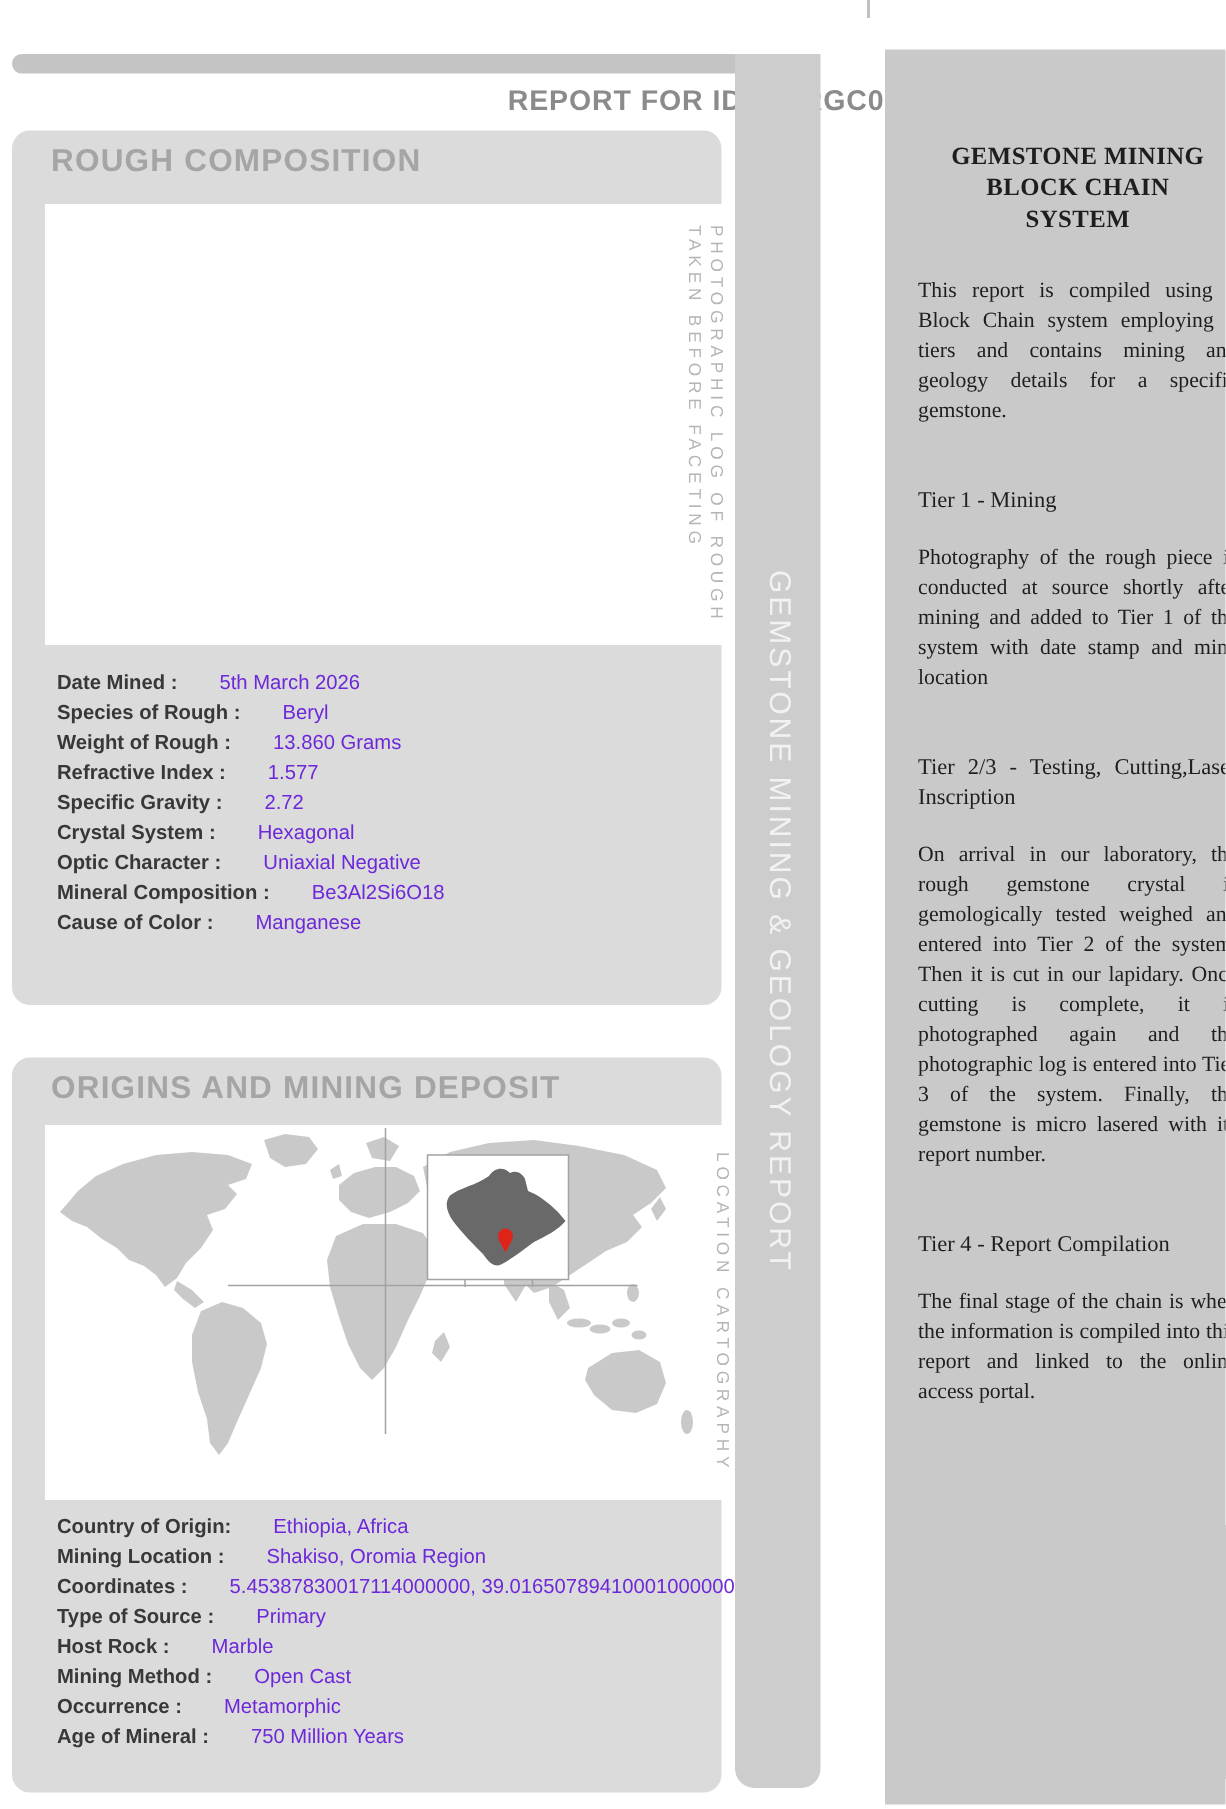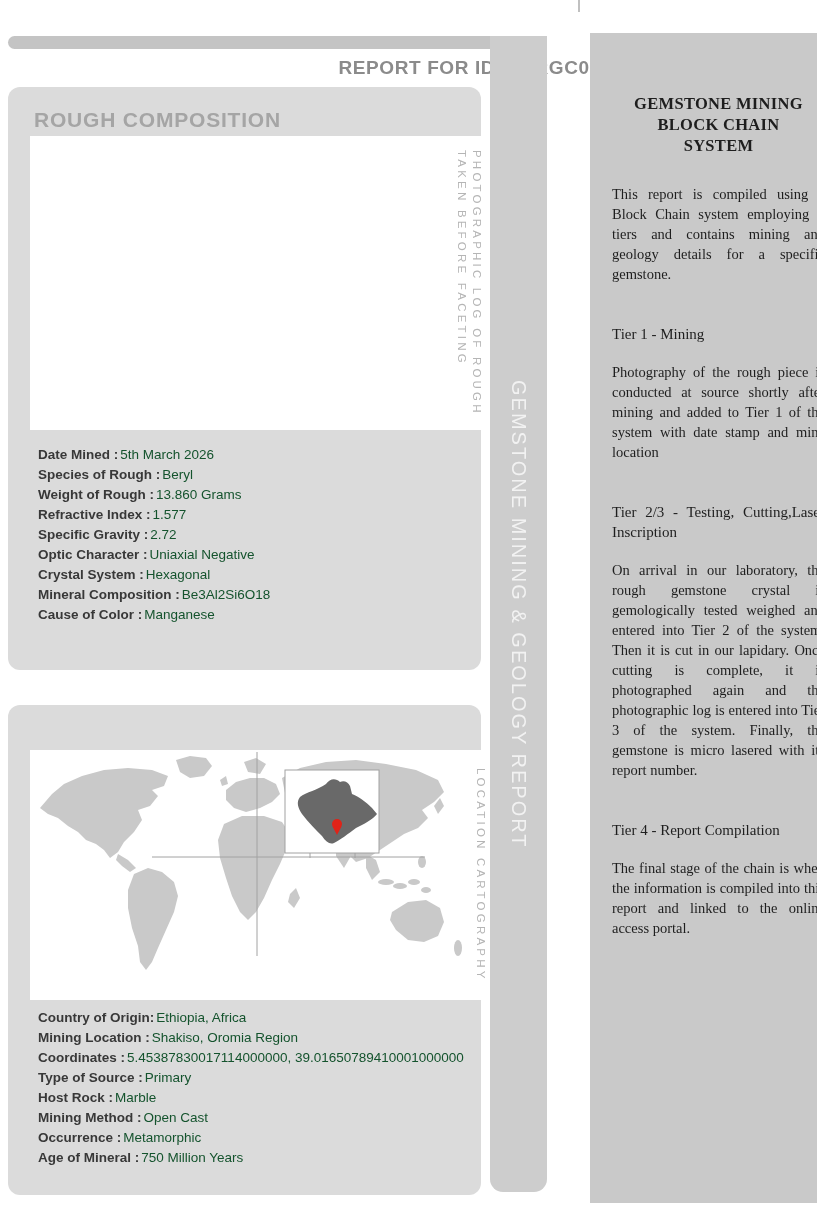--- a/index.html
+++ b/index.html
@@ -14,38 +14,38 @@
 
   .top-tick{left:578px;top:0;width:2px;height:12px;background:#c0c0c0}
   .page-top-strip{left:8px;top:36px;width:538px;height:13px;background:var(--strip-gray);border-radius:7px}
 
   .report-title{left:0;top:57px;width:612px;text-align:right;font-size:19px;font-weight:bold;
     letter-spacing:.6px;color:var(--title-gray)}
 
   .panel{left:8px;width:473px;background:var(--panel-gray);border-radius:12px}
   .panel-rough{top:87px;height:583px}
   .panel-origins{top:705px;height:490px}
-  .section-title{padding:21px 0 0 26px;font-size:21px;font-weight:bold;letter-spacing:.8px;color:var(--section-title-gray)}
+  .section-title{padding:9px 0 0 26px;font-size:21px;font-weight:bold;letter-spacing:.8px;color:var(--section-title-gray)}
 
   .white-box{position:absolute;left:22px;background:#ffffff}
   .photo-box{top:49px;width:460px;height:294px}
   .map-box{top:45px;width:460px;height:250px}
 
   .vwrap{position:absolute;top:0;bottom:0;display:flex;align-items:center}
   .vtext{writing-mode:vertical-rl;color:var(--caption-gray);font-size:11.5px;letter-spacing:3.2px;white-space:nowrap}
   .photo-caption-wrap{right:4px}
   .photo-caption span{display:block;margin:0 3px}
   .map-caption-wrap{right:3px}
 
   .fields{position:absolute;left:30px;color:var(--text-dark)}
   .fields-rough{top:358px}
   .fields-origins{top:303px}
-  .field-row{display:flex;gap:2px;line-height:20px;font-size:13.5px;white-space:nowrap}
+  .field-row{display:flex;gap:28px;line-height:20px;font-size:13.5px;white-space:nowrap}
   .field-label{font-weight:bold;color:#383838}
-  .field-value{color:#14532d}
+  .field-value{color:#6d28d9}
 
   .v-band{left:490px;top:36px;width:57px;height:1156px;background:var(--band-gray);
     border-radius:0 0 13px 13px;display:flex;align-items:center;justify-content:center}
   .v-band .band-label{writing-mode:vertical-rl;color:#f2f2f2;font-size:20px;letter-spacing:2px;white-space:nowrap}
 
   .sidebar{left:590px;top:33px;width:252px;height:1170px;background:var(--sidebar-gray);
     padding:60px 17px 14px 22px;font-family:"Liberation Serif",serif;color:var(--sidebar-text)}
   .sidebar-title{width:176px;margin:0 auto 28px;text-align:center;font-size:16.5px;font-weight:bold;line-height:21px;letter-spacing:.3px}
   .tier-heading{font-size:15px;font-weight:normal;line-height:20px;text-align:justify;margin:40px 0 18px}
   .tier-heading:empty{display:none;margin:0}
@@ -94,42 +94,43 @@
         <span class="field-label">Refractive Index :</span>
         <span class="field-value">1.577</span>
       </div>
 
       <div class="field-row">
         <span class="field-label">Specific Gravity :</span>
         <span class="field-value">2.72</span>
       </div>
 
       <div class="field-row">
+        <span class="field-label">Crystal System :</span>
+        <span class="field-value">Hexagonal</span>
+      </div>
+
+      <div class="field-row">
         <span class="field-label">Optic Character :</span>
         <span class="field-value">Uniaxial Negative</span>
       </div>
 
       <div class="field-row">
-        <span class="field-label">Crystal System :</span>
-        <span class="field-value">Hexagonal</span>
-      </div>
-
-      <div class="field-row">
         <span class="field-label">Mineral Composition :</span>
         <span class="field-value">Be3Al2Si6O18</span>
       </div>
 
       <div class="field-row">
         <span class="field-label">Cause of Color :</span>
         <span class="field-value">Manganese</span>
       </div>
     </div>
 </div>
 
 <div class="abs panel panel-origins">
+  <div class="section-title">ORIGINS AND MINING DEPOSIT</div>
 
   <div class="white-box map-box">
     <svg width="460" height="250" viewBox="0 0 460 250">
       <g fill="var(--map-land-gray)" stroke="none">
         <path d="M10,58 L22,44 L34,34 L52,26 L74,20 L98,18 L122,20 L138,26 L134,36 L122,40 L128,46 L120,56 L108,60 L112,70 L104,82 L94,92 L88,102 L80,108 L74,100 L66,94 L56,90 L48,82 L38,76 L28,68 L18,64 Z"></path>
         <path d="M88,104 L98,110 L106,118 L100,122 L92,116 L86,110 Z"></path>
         <path d="M146,10 L160,6 L176,8 L182,16 L174,26 L160,28 L150,22 Z"></path>
         <path d="M104,124 L118,118 L132,122 L144,132 L148,146 L144,162 L136,180 L128,198 L122,212 L116,220 L110,212 L108,196 L102,178 L98,158 L98,140 Z"></path>
         <path d="M196,40 L206,32 L220,28 L234,28 L246,34 L250,44 L242,52 L230,58 L216,62 L204,58 L196,50 Z"></path>
         <path d="M214,12 L226,8 L236,14 L230,24 L218,22 Z"></path>

